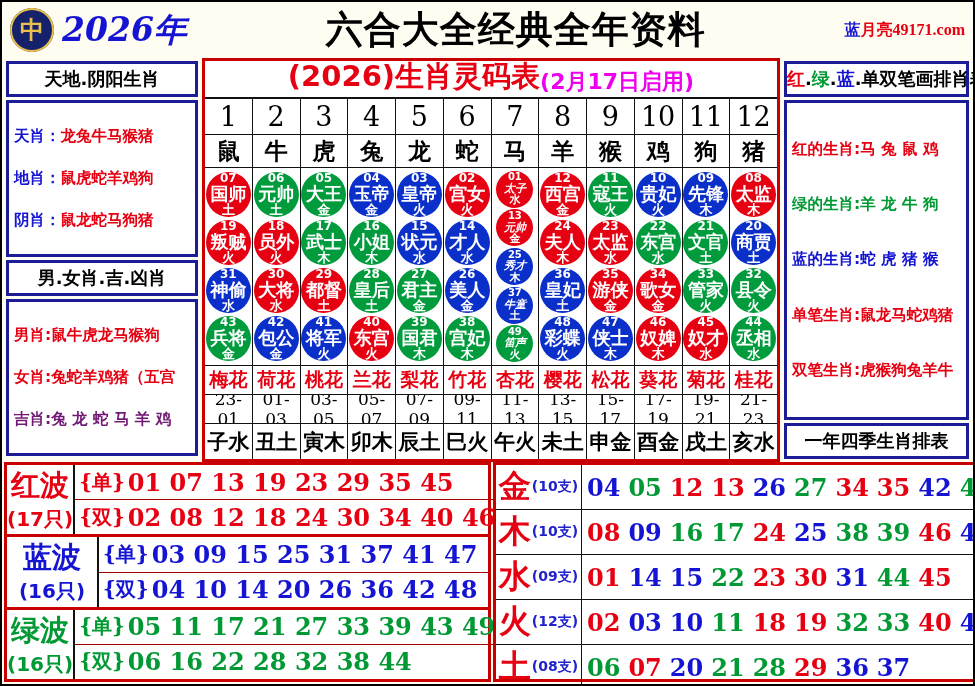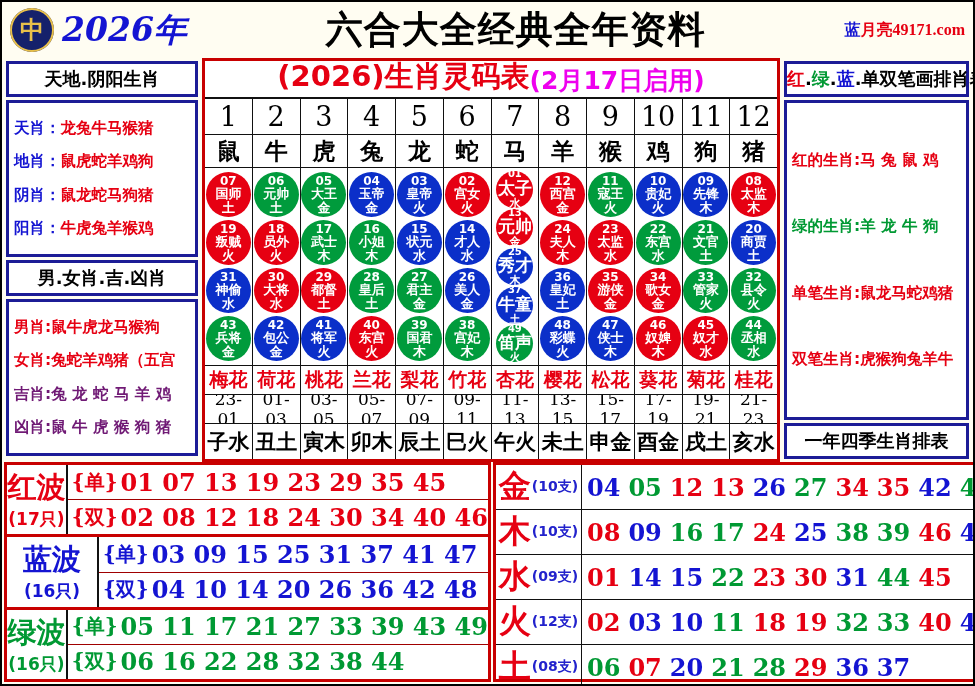--- a/index.html
+++ b/index.html
@@ -29,47 +29,47 @@
   .panel-hdr { border:3px solid #1c1c96; text-align:center; font-weight:bold; font-size:18px;
                padding:3px 0; background:#fff; white-space:nowrap;}
   .panel-body { border:3px solid #1c1c96; flex:1; margin:3px 0; padding:2px 5px; background:#fff;
                 display:flex; flex-direction:column; justify-content:space-evenly; }
   .zrow { font-size:15.5px; font-weight:bold; white-space:nowrap; }
 
   
   .center { width:578px; border:3px solid #c80000; background:#fff; display:flex; flex-direction:column;}
   .ttl { height:38px; display:flex; align-items:flex-end; justify-content:center; border-bottom:2px solid #111; white-space:nowrap;}
   .ttl-main { color:#e60012; font-size:29px; font-weight:900; }
-  .ttl-sub { color:#ee00ee; font-size:25px; font-weight:bold; }
+  .ttl-sub { color:#ee00ee; font-size:22px; font-weight:bold; }
   .grid-row { display:flex; border-bottom:1px solid #111; flex:0 0 auto;}
   .cell { flex:1; text-align:center; border-right:1px solid #111; display:flex; align-items:center; justify-content:center; overflow:hidden;}
   .cell:last-child { border-right:none; }
   .nums-row {height:36px; font-family:"DejaVu Serif","Liberation Serif",serif; font-size:27px;}
   .animals-row {height:33px; font-weight:bold; font-size:23px;}
   .circ-row {height:198px; display:flex; border-bottom:1px solid #111;}
   .circ-col {flex:1; border-right:1px solid #111; display:flex; flex-direction:column; align-items:center; justify-content:space-evenly; padding:1px 0;}
   .circ-col:last-child {border-right:none;}
   .ball {width:45px;height:45px;border-radius:50%;color:#fff;display:flex;flex-direction:column;
          align-items:center;justify-content:center;line-height:1.05;font-weight:bold;flex:0 0 auto;}
   .ball.small {width:37px;height:37px;}
-  .ball .bn {font-size:12px;} .ball .bm {font-size:13px; white-space:nowrap;} .ball .be {font-size:13px;}
-  .small .bn{font-size:10px;} .small .bm{font-size:17px;} .small .be{font-size:11px;}
+  .ball .bn {font-size:12px;} .ball .bm {font-size:18px; white-space:nowrap;} .ball .be {font-size:13px;}
+  .small .bn{font-size:10px;} .small .bm{font-size:11px;font-style:italic;} .small .be{font-size:11px;}
   .flowers-row {height:29px; font-weight:bold; font-size:19px;}
   .flowers-row .cell{color:#e60012;}
   .ranges-row {height:29px; font-family:"DejaVu Serif","Liberation Serif",serif; font-size:17px;}
   .branches-row {height:32px; font-weight:bold; font-size:21px; border-bottom:none; flex:1;}
 
   
   .bottom { display:flex; height:222px; padding:0 2px 2px 2px; gap:2px;}
   .waves { width:487px; border:3px solid #c80000; display:flex; flex-direction:column; background:#fff;}
   .wgroup { flex:1; display:flex; border-bottom:3px solid #c80000;}
   .wgroup:last-child{border-bottom:none;}
   .wlabel {width:92px; border-right:2px solid #111; display:flex; flex-direction:column; align-items:center; justify-content:center;}
   .wname {font-size:29px; font-weight:900; white-space:nowrap;}
-  .wcount {font-size:17px; font-weight:bold; white-space:nowrap;}
+  .wcount {font-size:20px; font-weight:bold; white-space:nowrap;}
   .wrows {flex:1; display:flex; flex-direction:column;}
   .wrow {flex:1; display:flex; align-items:center; padding-left:4px; white-space:nowrap;
          font-family:"DejaVu Serif","Liberation Serif",serif; font-weight:bold; font-size:24px; border-bottom:1px solid #a00000;}
   .wrow:last-child{border-bottom:none;}
   .wbrace{margin-right:3px; font-size:20px;}
 
   .elems {flex:1; border:3px solid #c80000; display:flex; flex-direction:column; background:#fff;}
   .erow {flex:1; display:flex; align-items:stretch; border-bottom:1px solid #111;}
   .erow:last-child{border-bottom:none;}
   .elabel {width:86px; border-right:1px solid #111; display:flex; align-items:center; justify-content:center; gap:1px;}
@@ -91,28 +91,26 @@
   </div>
 
   <div class="mid">
 
     <div class="leftcol">
       <div class="panel-hdr">天地.阴阳生肖</div>
       <div class="panel-body" id="left-top-body">
           <div class="zrow"><span class="c-blue">天肖：</span><span class="c-red">龙兔牛马猴猪</span></div>
           <div class="zrow"><span class="c-blue">地肖：</span><span class="c-red">鼠虎蛇羊鸡狗</span></div>
           <div class="zrow"><span class="c-blue">阴肖：</span><span class="c-red">鼠龙蛇马狗猪</span></div>
-          <div class="zrow"><span class="c-blue">阳肖：</span><span class="c-red">牛虎兔羊猴鸡</span></div>
         </div>
       <div class="panel-hdr">男.女肖.吉.凶肖</div>
       <div class="panel-body" id="left-bottom-body">
           <div class="zrow c-red">男肖:鼠牛虎龙马猴狗</div>
           <div class="zrow c-red">女肖:兔蛇羊鸡猪（五宫</div>
           <div class="zrow c-purple">吉肖:兔 龙 蛇 马 羊 鸡</div>
-          <div class="zrow c-purple">凶肖:鼠 牛 虎 猴 狗 猪</div>
         </div>
     </div>
 
     <div class="center">
       <div class="ttl">
         <span class="ttl-main">(2026)生肖灵码表</span>
         <span class="ttl-sub">(2月17日启用)</span>
       </div>
       <div class="grid-row nums-row" id="nums-row">
           <div class="cell">1</div>
@@ -455,20 +453,21 @@
           <div class="cell">戌土</div>
           <div class="cell">亥水</div>
         </div>
     </div>
 
     <div class="rightcol">
       <div class="panel-hdr" id="right-top-header"><span class="c-red">红</span><span class="c-black">.</span><span class="c-green">绿</span><span class="c-black">.</span><span class="c-blue">蓝</span><span class="c-black">.</span><span class="c-black">单双笔画排肖表</span></div>
       <div class="panel-body" id="right-top-body">
           <div class="zrow c-red">红的生肖:马 兔 鼠 鸡</div>
           <div class="zrow c-green">绿的生肖:羊 龙 牛 狗</div>
+          <div class="zrow c-blue">蓝的生肖:蛇 虎 猪 猴</div>
           <div class="zrow c-red">单笔生肖:鼠龙马蛇鸡猪</div>
           <div class="zrow c-red">双笔生肖:虎猴狗兔羊牛</div>
         </div>
       <div class="panel-hdr">一年四季生肖排表</div>
     </div>
   </div>
 
   <div class="bottom">
     <div class="waves" id="waves-box">
         <div class="wgroup">

